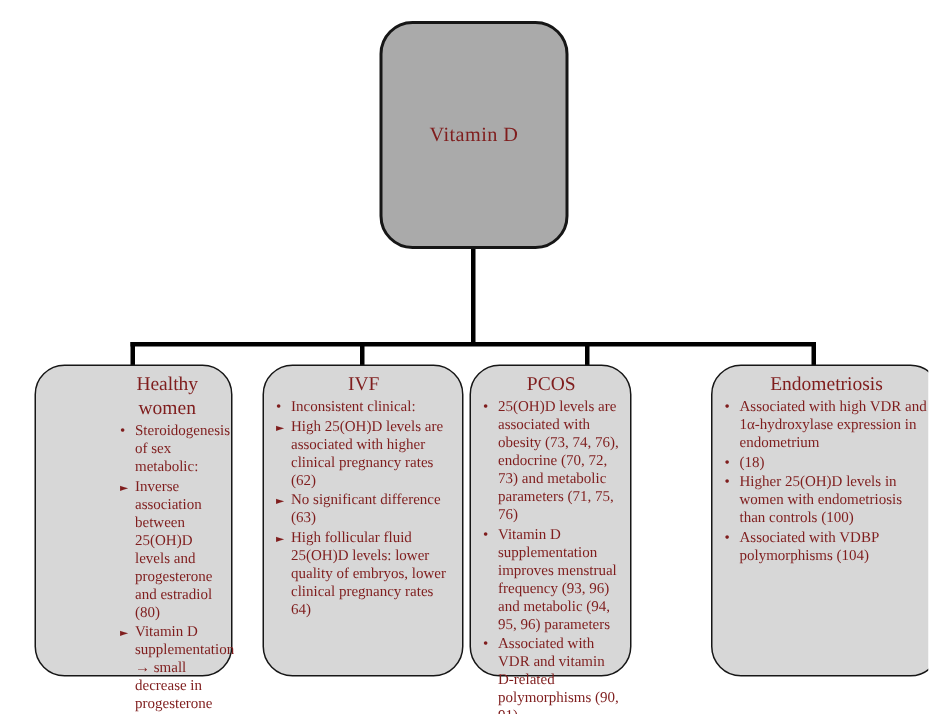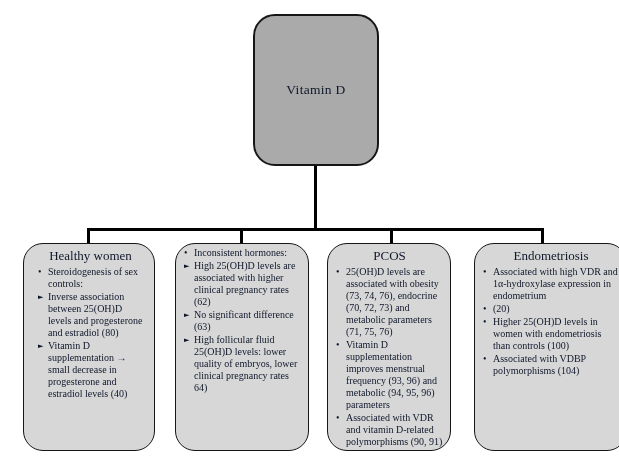--- a/index.html
+++ b/index.html
@@ -2,21 +2,21 @@
 <html><head>
 <meta charset="utf-8">
 <style>
   html, body { margin: 0; padding: 0; background: #ffffff; }
   #figure {
     position: relative;
     width: 619px;
     height: 476px;
     background: #ffffff;
     font-family: "Liberation Serif", "DejaVu Serif", serif;
-    color: #0f172a;
+    color: #7f1d1d;
     overflow: hidden;
   }
   .conn {
     position: absolute;
     background: #000000;
   }
   .node {
     position: absolute;
     border: 2px solid #161616;
     border-radius: 22px;
@@ -37,28 +37,28 @@
   .branch {
     top: 243px;
     height: 208px;
     background: #d7d7d7;
     border-width: 1.8px;
     border-radius: 20px;
     padding: 3px 7px 4px 8px;
   }
   #branch-0 { left: 23px;  width: 132px; }
   #branch-1 { left: 175px; width: 134px; }
-  #branch-2 { left: 327px; width: 124px; }
+  #branch-2 { left: 313px; width: 108px; }
   #branch-3 { left: 474px; width: 153px; }
   .branch-title {
     text-align: center;
     font-size: 13px;
     margin: 1px 0 2px 0;
   }
-  #branch-0 .items, #branch-0 .branch-title { padding-left: 2px; }
+  #branch-0 .items, #branch-0 .branch-title { padding-left: 2px; margin-left: 42px; }
   #branch-0 .items { padding-left: 6px; }
   .items { font-size: 10px; line-height: 1.2; }
   .li { display: flex; margin: 0 0 1px 0; }
   .marker {
     flex: 0 0 10px;
     width: 10px;
     text-align: left;
   }
   .marker.bullet { font-size: 10px; }
   .marker.arrow {
@@ -82,38 +82,39 @@
 
   <div id="root-node" class="node">
     <span class="root-title">Vitamin D</span>
   </div>
 
   <div id="branch-0" class="node branch">
     <div class="branch-title">Healthy women</div>
     <div class="items">
         <div class="li">
           <span class="marker bullet">•</span>
-          <span class="txt">Steroidogenesis of sex controls:</span>
+          <span class="txt">Steroidogenesis of sex metabolic:</span>
         </div>
         <div class="li">
           <span class="marker arrow">►</span>
           <span class="txt">Inverse association between 25(OH)D levels and progesterone and estradiol (80)</span>
         </div>
         <div class="li">
           <span class="marker arrow">►</span>
           <span class="txt">Vitamin D supplementation → small decrease in progesterone and estradiol levels (40)</span>
         </div>
       </div>
   </div>
 
   <div id="branch-1" class="node branch">
+    <div class="branch-title">IVF</div>
     <div class="items">
         <div class="li">
           <span class="marker bullet">•</span>
-          <span class="txt">Inconsistent hormones:</span>
+          <span class="txt">Inconsistent clinical:</span>
         </div>
         <div class="li">
           <span class="marker arrow">►</span>
           <span class="txt">High 25(OH)D levels are associated with higher clinical pregnancy rates (62)</span>
         </div>
         <div class="li">
           <span class="marker arrow">►</span>
           <span class="txt">No significant difference (63)</span>
         </div>
         <div class="li">
@@ -143,21 +144,21 @@
 
   <div id="branch-3" class="node branch">
     <div class="branch-title">Endometriosis</div>
     <div class="items">
         <div class="li">
           <span class="marker bullet">•</span>
           <span class="txt">Associated with high VDR and 1α-hydroxylase expression in endometrium</span>
         </div>
         <div class="li">
           <span class="marker bullet">•</span>
-          <span class="txt">(20)</span>
+          <span class="txt">(18)</span>
         </div>
         <div class="li">
           <span class="marker bullet">•</span>
           <span class="txt">Higher 25(OH)D levels in women with endometriosis than controls (100)</span>
         </div>
         <div class="li">
           <span class="marker bullet">•</span>
           <span class="txt">Associated with VDBP polymorphisms (104)</span>
         </div>
       </div>

